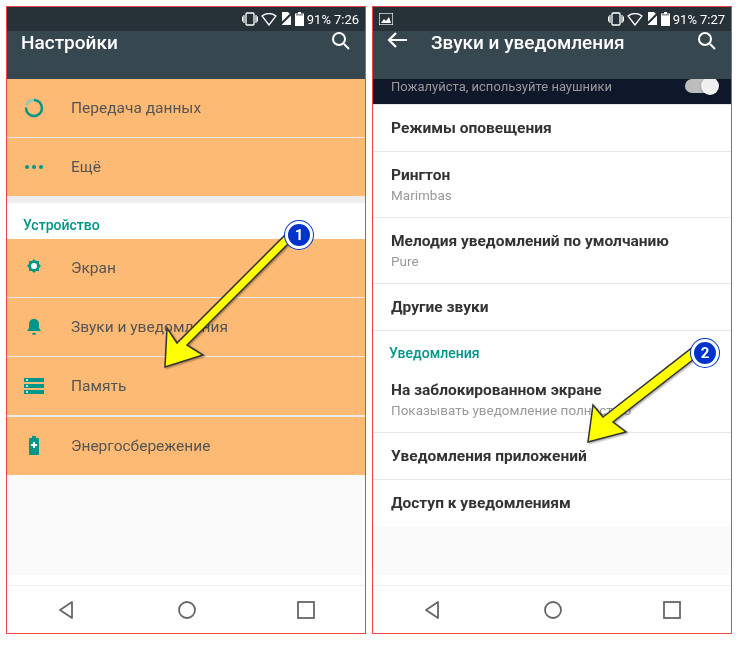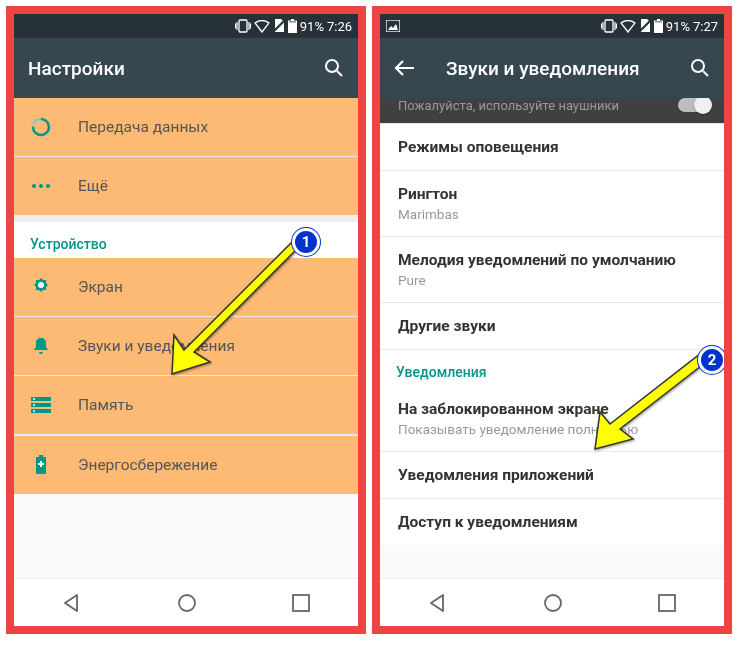--- a/index.html
+++ b/index.html
@@ -6,46 +6,46 @@
     body {
       font-family: Roboto, Arial, sans-serif;
       background: #fff;
       padding: 6px;
       display: flex;
       gap: 6px;
     }
     .screen {
       width: 360px;
       height: 628px;
-      border: 8px solid #ef4444;
+      border: 1px solid #ef4444;
       background: #fff;
       position: relative;
       overflow: hidden;
     }
     .status-bar {
       height: 24px;
       background: #263238;
       color: #fff;
       display: flex;
       align-items: center;
       justify-content: space-between;
       padding: 0 6px;
       font-size: 13px;
     }
     .status-left { display: flex; align-items: center; gap: 4px; }
     .status-right { display: flex; align-items: center; gap: 3px; }
     .status-right svg { display: block; }
     .app-bar {
-      height: 60px;
+      height: 48px;
       background: #37474f;
       color: #fff;
       display: flex;
-      align-items: center;
+      align-items: flex-start;
       padding: 0 14px;
-      gap: 32px;
+      gap: 24px;
     }
     .app-bar-title { font-size: 19px; font-weight: 500; flex: 1; }
     .app-bar svg { flex-shrink: 0; }
     .content {
       height: calc(100% - 24px - 58px - 48px);
       overflow: hidden;
       background: #fafafa;
     }
     .list-item {
       display: flex;
@@ -68,21 +68,21 @@
     .divider { height: 1px; background: #e8e8e8; }
     .thick-divider { height: 7px; background: #eee; }
     .list-item-plain {
       padding: 14px 18px;
       background: #fff;
     }
     .list-item-plain .title { font-size: 15.5px; color: #333; font-weight: bold; }
     .list-item-plain .subtitle { font-size: 13.5px; color: #999; margin-top: 3px; }
     .truncated-top {
       padding: 0 18px 10px;
-      background: #404040;
+      background: #0f172a;
     }
     .truncated-top .subtitle { font-size: 13px; color: #999; }
     .nav-bar {
       position: absolute;
       bottom: 0;
       left: 0;
       right: 0;
       height: 48px;
       background: #fff;
       display: flex;

